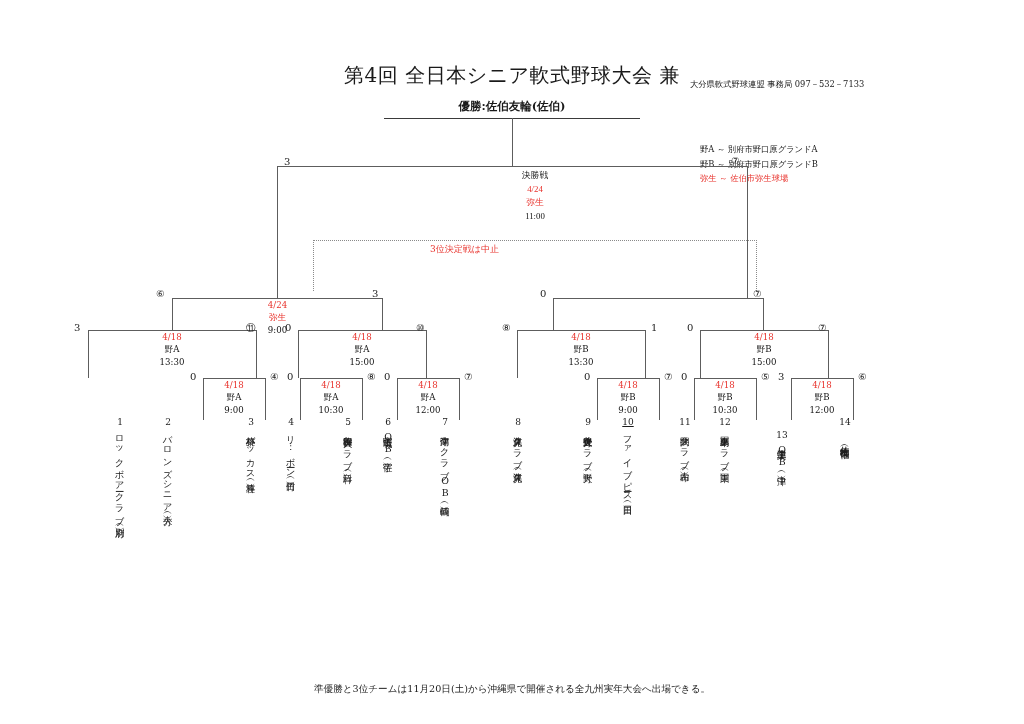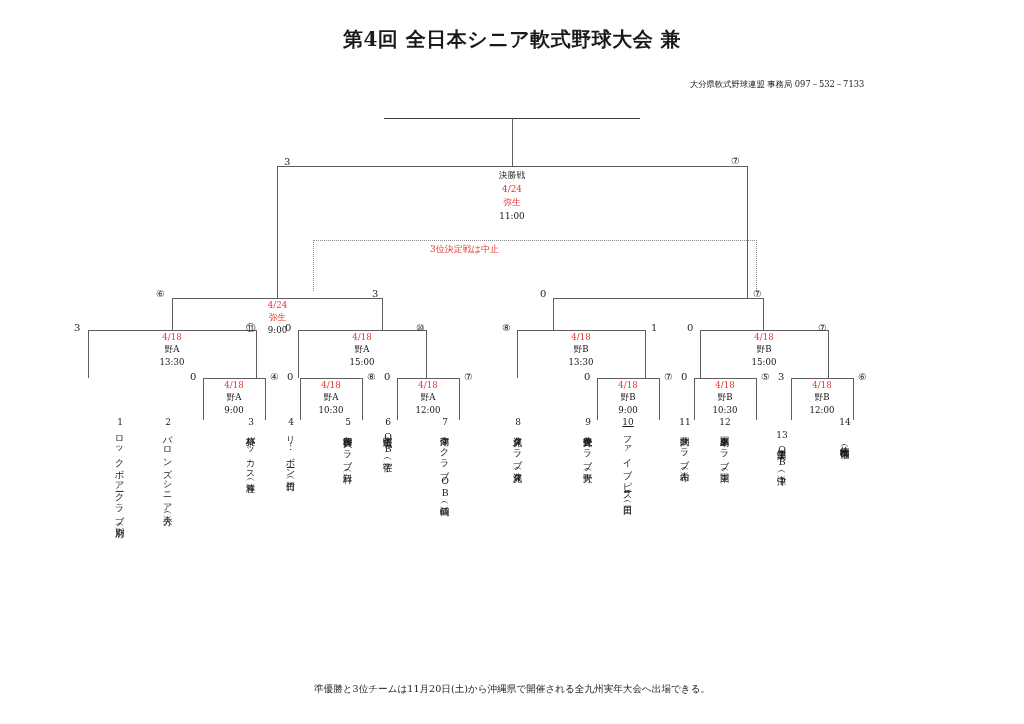--- a/index.html
+++ b/index.html
@@ -5,21 +5,21 @@
   html,body{margin:0;padding:0;}
   body{
     width:1024px;height:724px;background:#ffffff;
     font-family:"DejaVu Serif","Liberation Serif",serif;
     color:#1a1a1a;position:relative;overflow:hidden;
   }
   .sheet{position:absolute;inset:0;}
 
   
   .title-block{position:absolute;left:0;top:26px;width:1024px;text-align:center;}
-  .title-line{font-size:20px;font-weight:bold;letter-spacing:.5px;line-height:1.38;white-space:nowrap;}
+  .title-line{font-size:20px;font-weight:normal;letter-spacing:.5px;line-height:1.38;white-space:nowrap;margin-top:36px;}
   .title-line.second{font-size:21px;}
 
   .hdr-left{position:absolute;left:66px;top:78px;font-size:8.3px;line-height:1.62;white-space:nowrap;}
   .hdr-right{position:absolute;left:690px;top:78px;font-size:8.3px;line-height:1.62;white-space:nowrap;text-align:center;}
   .hdr-right2{position:absolute;left:710px;top:108px;font-size:8.3px;line-height:1.7;white-space:nowrap;}
 
   .venue-legend{position:absolute;left:700px;top:142px;font-size:8.3px;line-height:1.75;white-space:nowrap;}
   .venue-legend .red{color:#e8322c;}
 
   
@@ -66,33 +66,39 @@
 
 <div class="sheet">
 
   <div class="title-block">
     <div class="title-line">第4回 全日本シニア軟式野球大会  兼</div>
   </div>
 
 
   <div class="hdr-right">大分県軟式野球連盟 事務局  097－532－7133</div>
 
-
+  <div class="venue-legend">
+    <div>野A ～ 別府市野口原グランドA</div>
+    <div>野B ～ 別府市野口原グランドB</div>
+    <div class="red">弥生 ～ 佐伯市弥生球場</div>
+  </div>
+
+  <div class="champion">優勝:佐伯友輪(佐伯)</div>
   <div class="champ-rule"></div>
 
   <div class="ln lnv" style="left:512px;top:118px;height:48px;"></div>
 
   <div class="ln lnh" style="left:277px;top:166px;width:470px;"></div>
   <div class="ln lnv" style="left:277px;top:166px;height:132px;"></div>
   <div class="ln lnv" style="left:747px;top:166px;height:132px;"></div>
 
   <div class="score" style="left:284px;top:156px;">3</div>
   <div class="seed" style="left:731px;top:155px;">⑦</div>
 
-  <div class="finalbox" style="left:432px;top:169px;width:160px;">
+  <div class="finalbox" style="left:455px;top:169px;width:160px;font-family:Liberation Serif, serif;">
     <div class="lbl">決勝戦</div>
     <div class="r">4/24</div>
     <div class="r">弥生</div>
     <div class="t">11:00</div>
   </div>
 
   <div class="dotbox" style="left:313px;top:240px;width:442px;height:50px;border-top-style:dotted;border-left-style:dotted;border-right-style:dotted;border-bottom:0;"></div>
   <div class="cancel-note" style="left:430px;top:243px;">3位決定戦は中止</div>
 
   <div class="ln lnh" style="left:172px;top:298px;width:210px;"></div>

